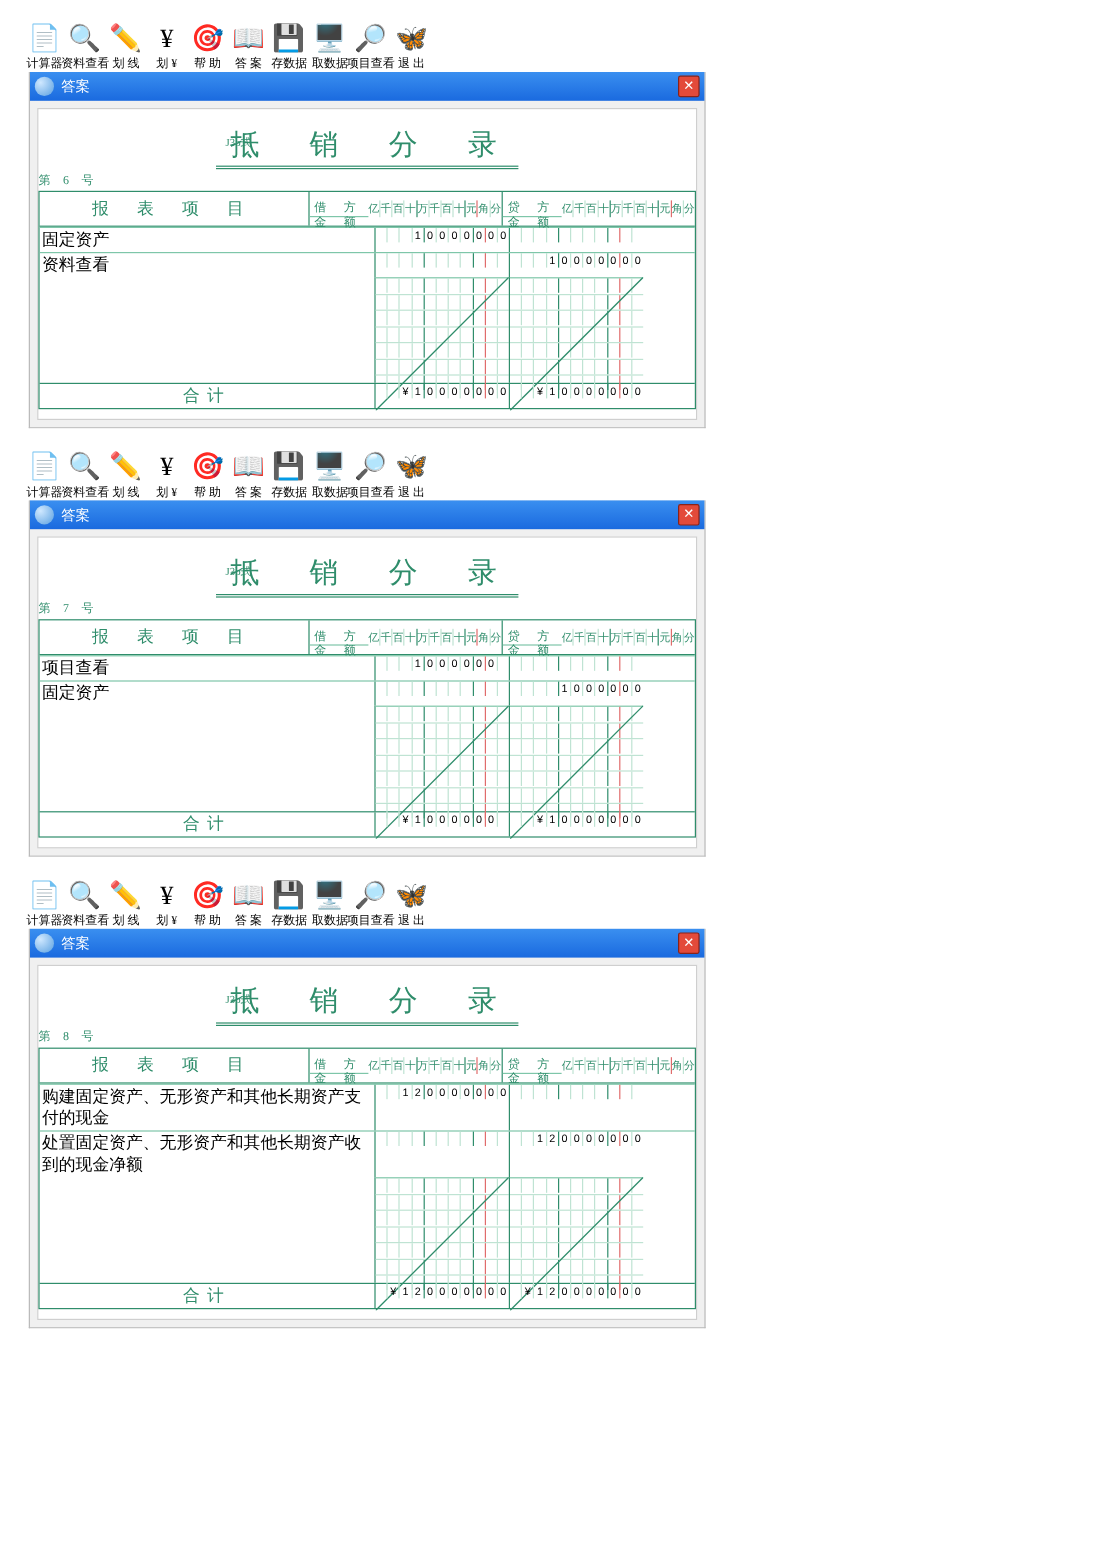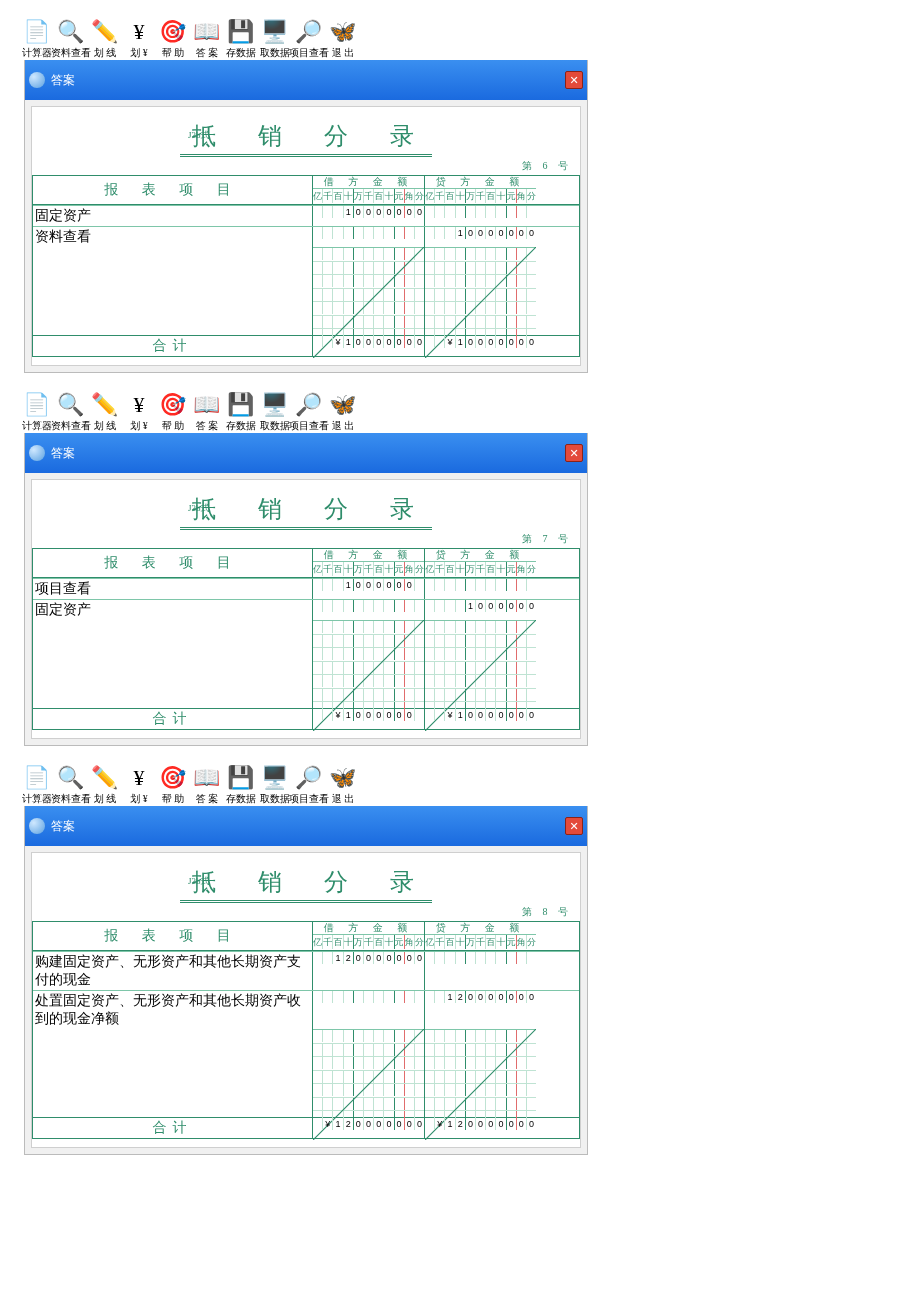--- a/index.html
+++ b/index.html
@@ -2,42 +2,42 @@
 <html><head>
 <meta charset="utf-8">
 <style>
 html,body{margin:0;padding:0;background:#fff;font-family:"SimSun","Songti SC","宋体",serif;font-size:11px;color:#000;}
 .page{width:920px;}
 .panel{width:562px;margin-left:24px;border:1px solid #bbb;border-top:none;background:#f0f0f0;margin-bottom:0;}
 .toolbar{display:flex;align-items:flex-end;gap:0;padding:2px 0 0 20px;height:58px;background:#fff;}
 .tbtn{display:flex;flex-direction:column;align-items:center;width:34px;cursor:pointer;font-family:"SimSun";}
 .tbtn .ticon{width:28px;height:28px;display:flex;align-items:center;justify-content:center;font-size:22px;}
 .tbtn .tlbl{font-size:10px;color:#000;white-space:nowrap;}
-.titlebar{display:flex;align-items:center;height:40px;background:linear-gradient(#3a8ff0,#1a6adf);color:#fff;padding:0 4px;}
+.titlebar{display:flex;align-items:center;height:24px;background:linear-gradient(#3a8ff0,#1a6adf);color:#fff;padding:0 4px;}
 .titlebar .tbicon{width:16px;height:16px;border-radius:50%;background:radial-gradient(circle at 30% 30%,#cfe8ff,#5aa0e0);margin-right:6px;}
 .titlebar .tbtitle{flex:1;font-size:12px;}
 .closebtn{width:16px;height:16px;background:#e34a3a;border:1px solid #8a2218;border-radius:2px;display:flex;align-items:center;justify-content:center;color:#fff;font-size:11px;line-height:1;cursor:pointer;}
 .docarea{background:#fff;border:1px solid #cfcfcf;margin:6px;padding:10px 0 8px 0;}
 .dh{display:flex;align-items:flex-end;justify-content:center;position:relative;height:40px;}
 .dh .formcode{position:absolute;left:156px;top:12px;color:#2f8d6b;font-size:9px;}
 .dh .doctitle{color:#2f8d6b;font-size:24px;letter-spacing:18px;padding:0 0 2px 12px;border-bottom:3px double #2f8d6b;}
-.pgnum{text-align:right;padding:2px 8px 2px 0;color:#2f8d6b;font-size:10px;letter-spacing:4px;}
+.pgnum{text-align:left;padding:2px 8px 2px 0;color:#2f8d6b;font-size:10px;letter-spacing:4px;}
 .ledger{border:1px solid #2f8d6b;margin:0 0 0 0;}
 .lrow{display:flex;border-top:1px solid #7ec6a9;}
 .lrow:first-child{border-top:none;}
 .lhead{border-bottom:1px solid #2f8d6b;}
 .itemcol{width:275px;min-height:12px;padding:1px 2px;font-size:14px;color:#000;display:flex;align-items:center;}
 .itemcol.hd{justify-content:center;color:#2f8d6b;letter-spacing:10px;height:26px;}
 .amtblock{display:flex;border-left:1px solid #2f8d6b;position:relative;}
 .amtblock .diag{position:absolute;left:0;top:0;right:0;bottom:0;pointer-events:none;}
 .amtcell{width:9.2px;height:12px;border-left:1px solid #bfe3d3;font-size:9px;text-align:center;line-height:12px;font-family:Arial,"SimSun";color:#000;}
 .amtcell:first-child{border-left:none;}
 .amtcell.sep{border-left:1px solid #2f8d6b;}
 .amtcell.red{border-left:1px solid #e06c6c;}
-.amthead{display:flex;flex-direction:column;border-left:1px solid #2f8d6b;}
+.amthead{display:flex;flex-direction:row;border-left:1px solid #2f8d6b;align-items:center;}
 .amthead .atop{height:12px;text-align:center;color:#2f8d6b;font-size:10px;letter-spacing:6px;border-bottom:1px solid #7ec6a9;line-height:12px;}
 .amthead .abot{display:flex;}
 .amthead .abot .amtcell{height:14px;line-height:14px;color:#2f8d6b;}
 .totalrow .itemcol{justify-content:center;color:#2f8d6b;letter-spacing:6px;}
 .totalrow{border-top:1px solid #2f8d6b;}
 .blankarea{display:flex;height:88px;border-top:none;}
 .blankarea .itemcol{height:auto;}
 .blankarea .amtblock{flex-direction:column;}
 .blankrow{display:flex;height:12.5px;border-top:1px solid #bfe3d3;}
 .blankrow:first-child{border-top:1px solid #7ec6a9;}

